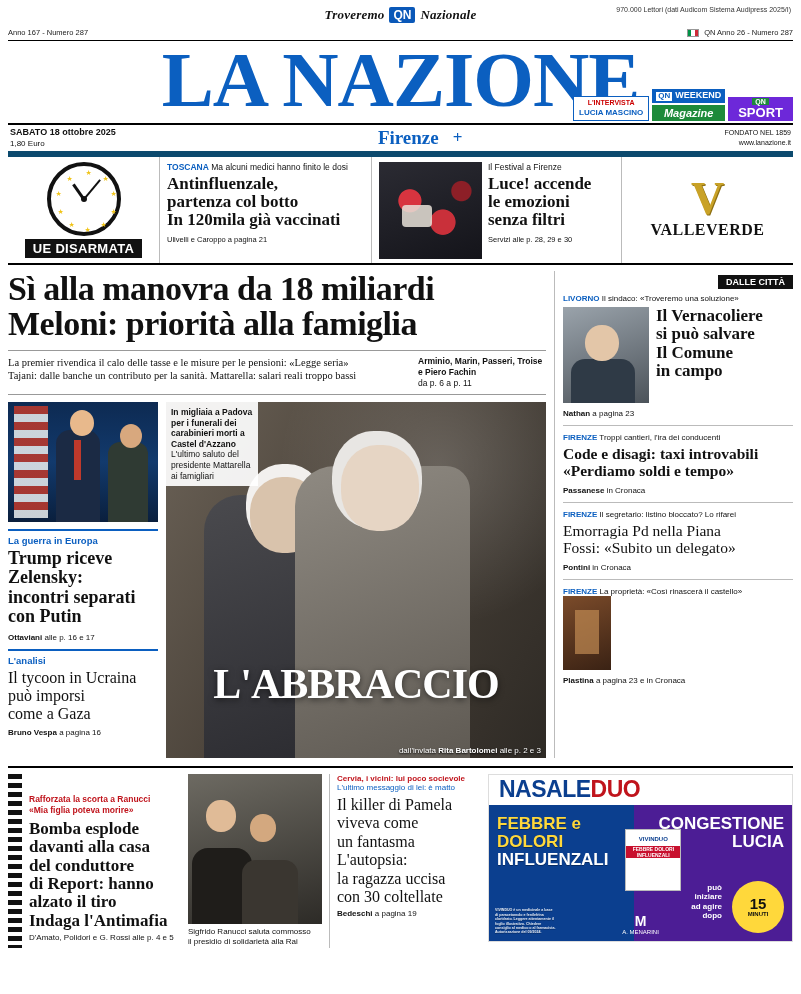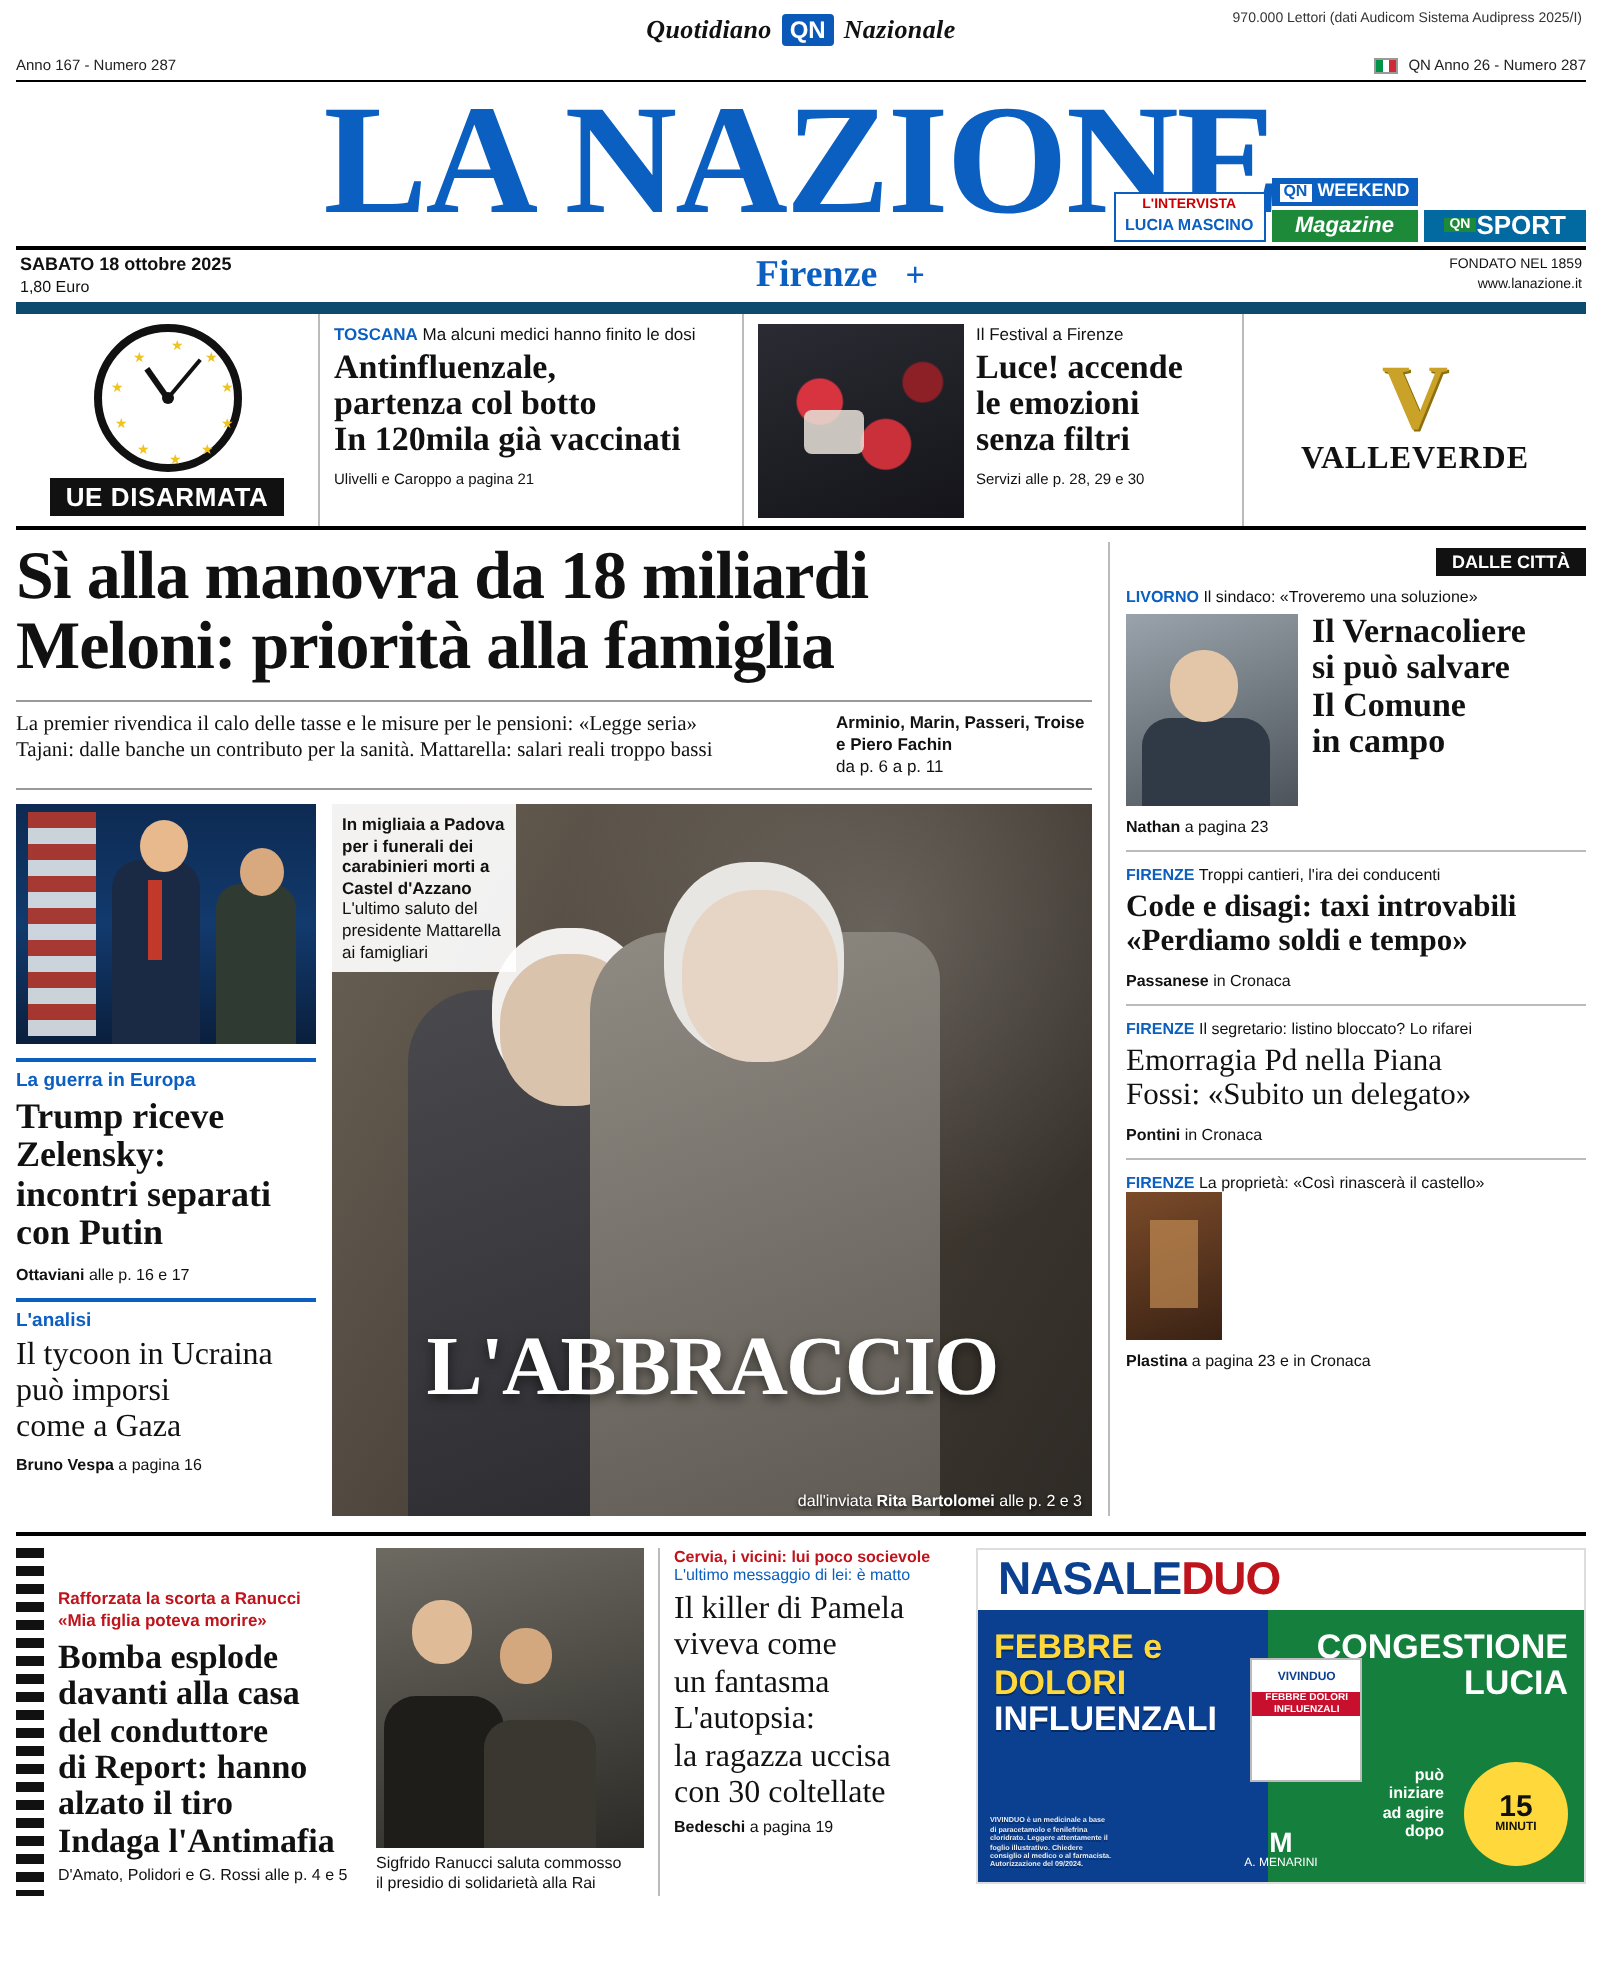--- a/index.html
+++ b/index.html
@@ -56,23 +56,23 @@
   .badge-mag {
     background:#1d8a3a; color:#fff; font-family:"Liberation Sans",sans-serif;
     font-size:11px; font-weight:bold; padding:2px 10px; font-style:italic;
   }
   .badge-intervista {
     border:1px solid #0b5fc0; color:#0b5fc0; font-family:"Liberation Sans",sans-serif;
     font-size:8px; font-weight:bold; padding:2px 5px; line-height:1.25; background:#fff;
   }
   .badge-intervista .lbl { color:#c00; font-size:7px; display:block; }
   .badge-sport {
-    background:#0369a1; color:#fff; font-family:"Liberation Sans",sans-serif;
+    background:#6d28d9; color:#fff; font-family:"Liberation Sans",sans-serif;
     font-weight:bold; font-size:13px; padding:1px 10px 2px; display:flex;
-    flex-direction:row; align-items:center; line-height:1;
+    flex-direction:column; align-items:center; line-height:1;
   }
   .badge-sport .qns { background:#1d8a3a; color:#fff; font-size:7px; padding:0 3px; margin-bottom:1px; }
 
   
   .editionbar {
     display:flex; align-items:center; justify-content:space-between;
     border-top:2px solid #000; border-bottom:6px solid #0c4a6e;
     margin-top:6px; padding:3px 2px; height:34px;
   }
   .editionbar .left { font-family:"Liberation Sans",sans-serif; font-size:8px; line-height:1.35; }
@@ -213,21 +213,21 @@
 
   
   .ad { flex:1; height:168px; position:relative; overflow:hidden; background:#f2f2ee; border:1px solid #ddd;}
   .ad .topband { height:30px; background:#fff; display:flex; align-items:center; padding-left:10px; }
   .ad .brand { font-family:"Liberation Sans",sans-serif; font-weight:bold; font-size:23px; color:#0b3f8f; letter-spacing:-.5px;}
   .ad .brand .duo { color:#c0141c; }
   .ad .leftpanel { position:absolute; left:0; top:30px; width:48%; bottom:0; background:#0b3f8f; color:#fff;
       font-family:"Liberation Sans",sans-serif; font-weight:bold; font-size:17px; line-height:1.05; padding:10px 8px;
       text-shadow:0 1px 0 #062a62;}
   .ad .leftpanel .yl { color:#ffd83b; }
-  .ad .rightpanel { position:absolute; right:0; top:30px; width:52%; bottom:0; background:#15803d; color:#fff;
+  .ad .rightpanel { position:absolute; right:0; top:30px; width:52%; bottom:0; background:#4c1d95; color:#fff;
       font-family:"Liberation Sans",sans-serif; font-weight:bold; font-size:17px; line-height:1.05; padding:10px 8px; text-align:right;}
   .ad .pack { position:absolute; left:45%; top:54px; width:56px; height:62px; background:#fff; border:1px solid #bbb;
       font-family:"Liberation Sans",sans-serif; font-size:6px; color:#0b3f8f; text-align:center; padding-top:6px; font-weight:bold;}
   .ad .pack .red { display:block; background:#c8102e; color:#fff; font-size:5px; margin-top:4px;}
   .ad .badge15 { position:absolute; right:8px; bottom:8px; width:52px; height:52px; border-radius:50%;
       background:#ffd83b; color:#111; font-family:"Liberation Sans",sans-serif; font-weight:bold;
       display:flex; flex-direction:column; align-items:center; justify-content:center; font-size:15px; line-height:1;}
   .ad .badge15 small { font-size:6px; }
   .ad .puo { position:absolute; right:70px; bottom:20px; color:#fff; font-family:"Liberation Sans",sans-serif;
       font-size:8px; line-height:1.2; text-align:right;}
@@ -236,21 +236,21 @@
   .ad .mfg { position:absolute; left:50%; bottom:6px; transform:translateX(-50%); color:#fff; font-size:6px;
       font-family:"Liberation Sans",sans-serif; text-align:center;}
   .ad .mfg .m { font-size:14px; font-weight:bold; display:block; }
 </style>
 </head>
 <body>
 
 <div class="page">
 
   <div class="topstrip">
-    <span class="mast-mini">Quotidiano</span>
+    <span class="mast-mini">Troveremo</span>
     <span class="qn-badge">QN</span>
     <span class="mast-mini">Nazionale</span>
     <span class="readers">970.000 Lettori (dati Audicom Sistema Audipress 2025/I)</span>
   </div>
 
   <div class="subline">
     <span>Anno 167 - Numero 287</span>
     <span class="right">
       <span class="flag"></span>
       <span>QN Anno 26 - Numero 287</span>

